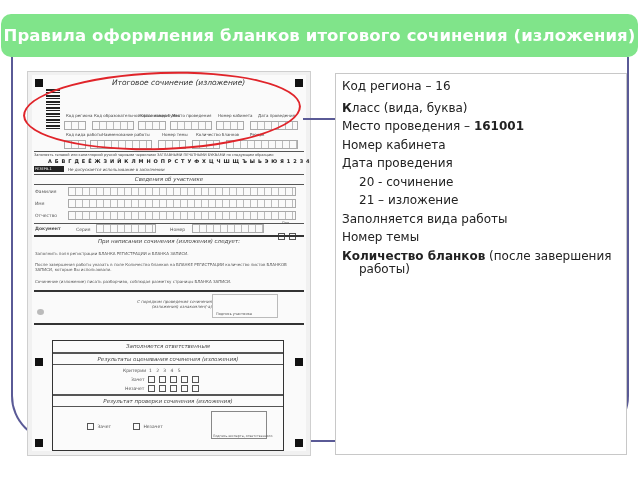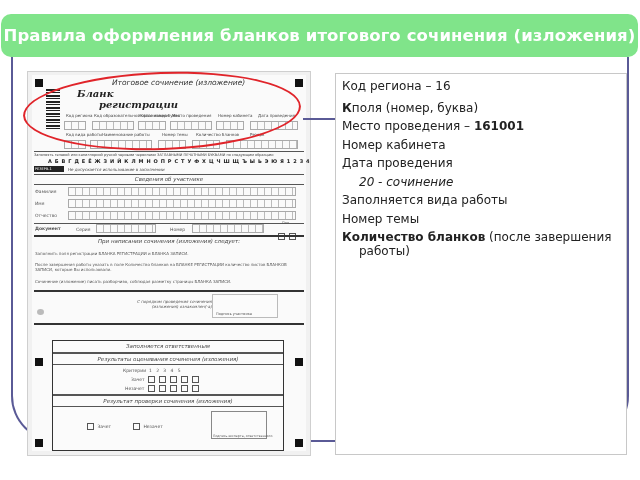--- a/index.html
+++ b/index.html
@@ -32,21 +32,21 @@
   .f-row { position:absolute; font-size:4.5px; color:#555; white-space:nowrap; }
   .box { position:absolute; border:1px solid #333; box-sizing:border-box; background:#fbfbfb; }
   .sq { display:inline-block; width:5px; height:5px; border:1px solid #555; margin:0 2px; vertical-align:middle; }
   .ellipse { position:absolute; left:23px; top:72px; width:278px; height:78px; border:2px solid #e0242a;
              border-radius:50%; box-sizing:border-box; transform:rotate(-2deg); }
   .connector { position:absolute; left:303px; top:118px; width:292px; height:2px; background:#5a5a96; }
 
   .textbox { position:absolute; left:335px; top:73px; width:292px; height:382px; background:#ffffff;
              border:1px solid #c8c8c8; box-sizing:border-box; padding:3px 0 0 6px; }
   .line { font-size:12px; color:#222; line-height:18.5px; }
-  .line.indent { padding-left:17px;font-style:italic; }
+  .line.indent { padding-left:17px; }
   .line .hang { display:block; padding-left:17px; line-height:13px; margin-top:-3px; }
   .bold { font-weight:bold; }
 </style>
 </head>
 <body>
 
 <div class="banner">
   <span class="banner-title">Правила оформления бланков итогового сочинения (изложения)</span>
 </div>
 
@@ -56,24 +56,20 @@
   <div class="sheet">
     <div class="mark" style="left:3px;top:4px"></div>
     <div class="mark" style="right:3px;top:4px"></div>
     <div class="mark" style="left:3px;top:283px"></div>
     <div class="mark" style="right:3px;top:283px"></div>
     <div class="mark" style="left:3px;bottom:4px"></div>
     <div class="mark" style="right:3px;bottom:4px"></div>
     <div class="barcode"></div>
 
     <div class="f-title">Итоговое сочинение (изложение)</div>
-    <div class="f-blank">
-      <span>Бланк</span><br>
-      <span style="padding-left:22px">регистрации</span>
-    </div>
 
     <div class="f-small" style="left:34px;top:38px">Код региона</div>
     <div class="f-small" style="left:62px;top:38px">Код образовательной организации</div>
     <div class="f-small" style="left:108px;top:38px">Класс номер буква</div>
     <div class="f-small" style="left:140px;top:38px">Место проведения</div>
     <div class="f-small" style="left:186px;top:38px">Номер кабинета</div>
     <div class="f-small" style="left:226px;top:38px">Дата проведения</div>
     <div class="cells" style="left:32px;top:46px;width:22px"></div>
     <div class="cells" style="left:60px;top:46px;width:42px"></div>
     <div class="cells" style="left:106px;top:46px;width:28px"></div>
@@ -155,24 +151,25 @@
       <div class="f-row" style="left:160px;top:93px;font-size:3.2px">Подпись эксперта, ответственного</div>
     </div>
   </div>
 </div>
 
 <div class="ellipse"></div>
 <div class="connector"></div>
 
 <div class="textbox">
   <div class="line"><span>Код региона – 16</span></div>
-  <div class="line" style="margin-top:3px"><span class="bold">К</span><span>поля  (номер, буква)</span></div>
+  <div class="line" style="margin-top:3px"><span class="bold">К</span><span>ласс  (вида, буква)</span></div>
   <div class="line"><span>Место проведения – </span><span class="bold">161001</span></div>
   <div class="line"><span>Номер кабинета</span></div>
   <div class="line"><span>Дата проведения</span></div>
   <div class="line indent"><span>20 - сочинение</span></div>
+  <div class="line indent"><span>21 – изложение</span></div>
   <div class="line"><span>Заполняется вида работы</span></div>
   <div class="line"><span>Номер темы</span></div>
   <div class="line">
     <span class="bold">Количество бланков</span><span>  (после завершения</span>
     <span class="hang" style="margin-top:-2px">работы)</span>
   </div>
 </div>
 
 </body></html>

